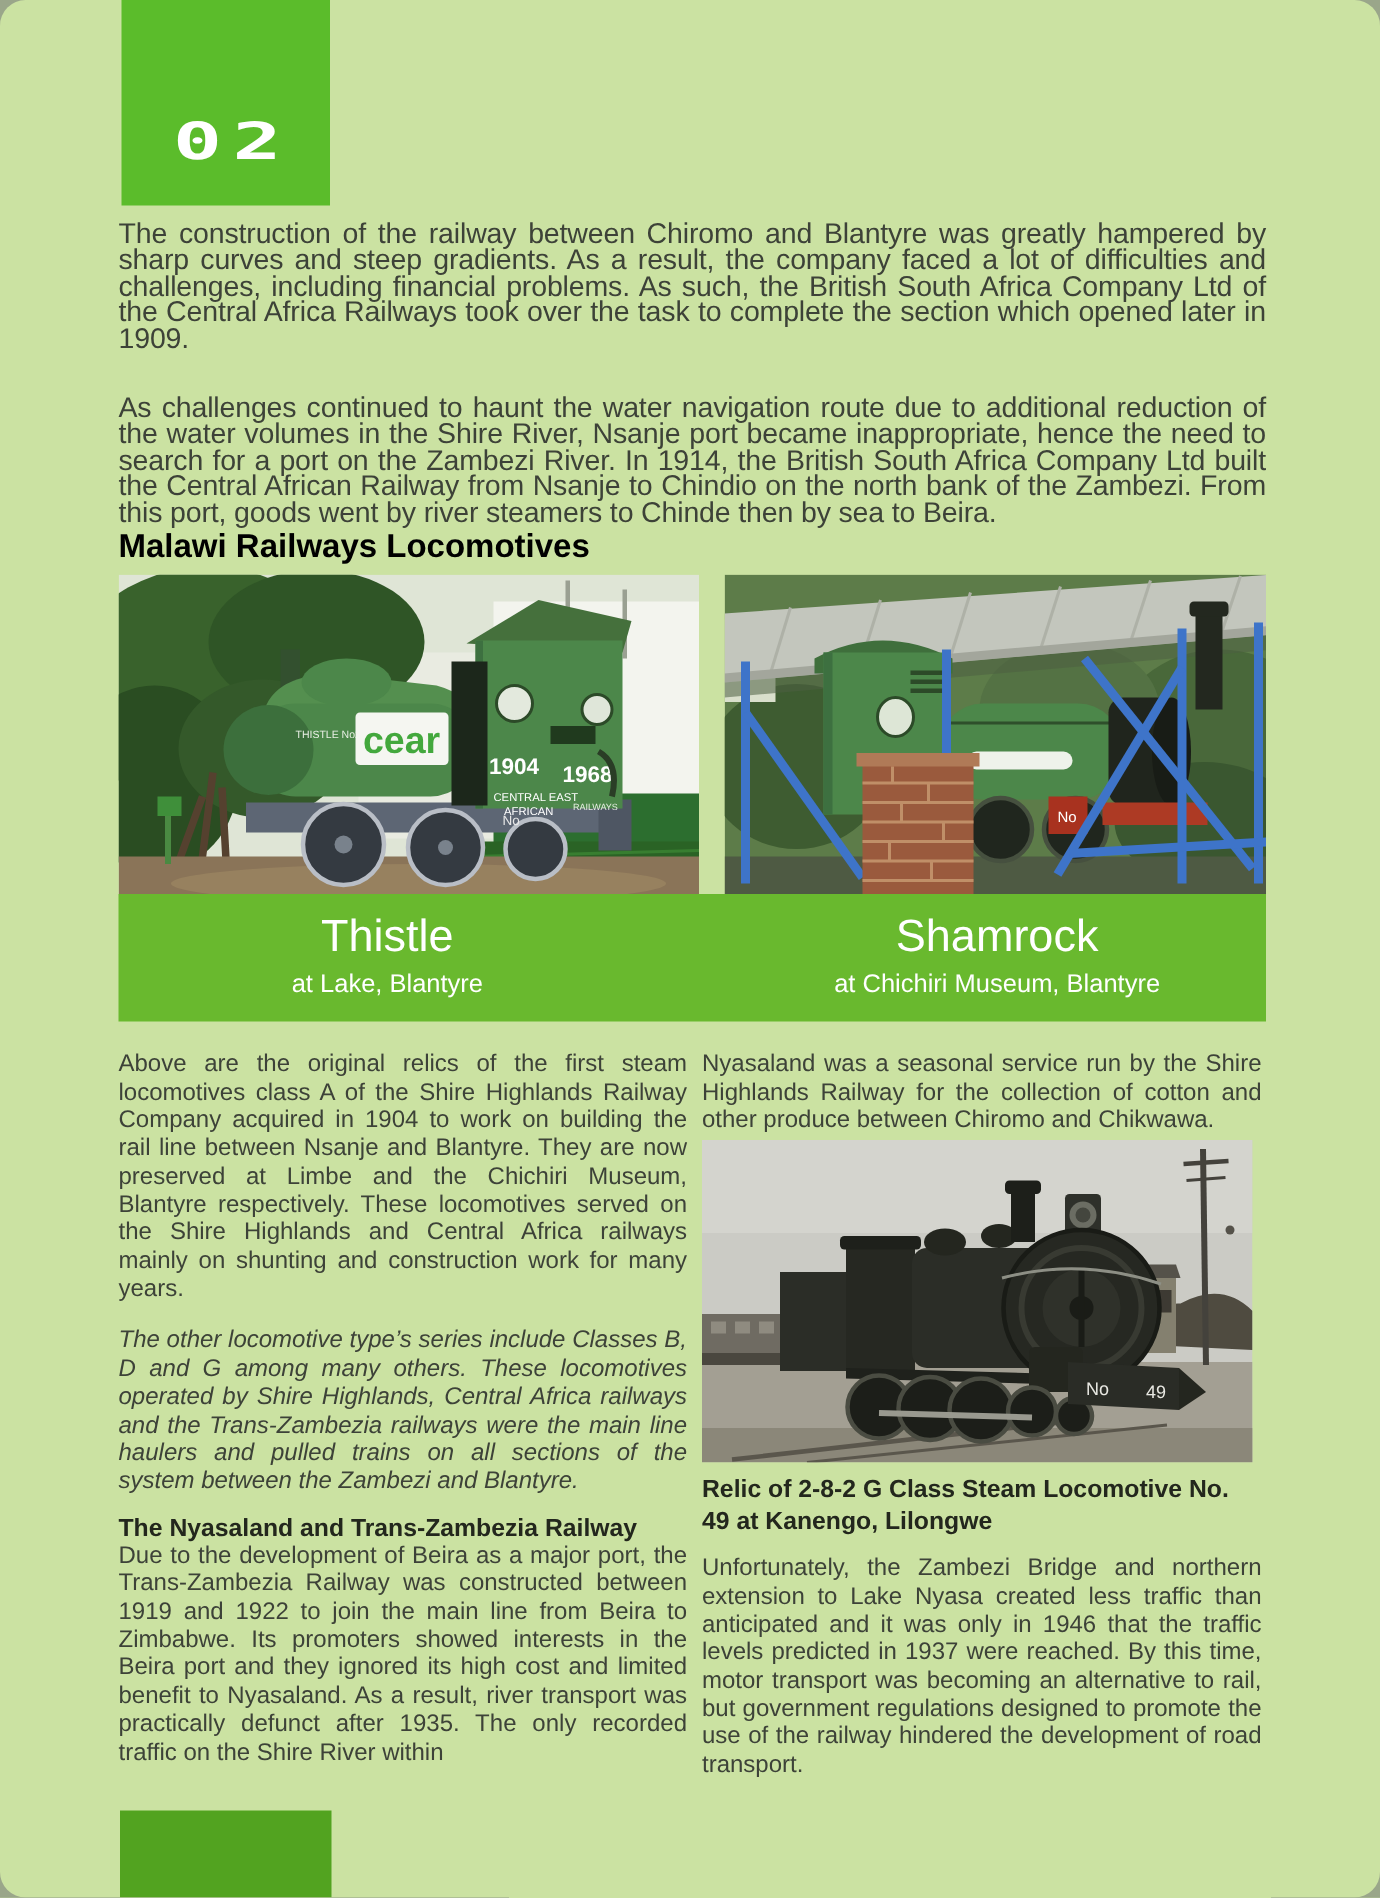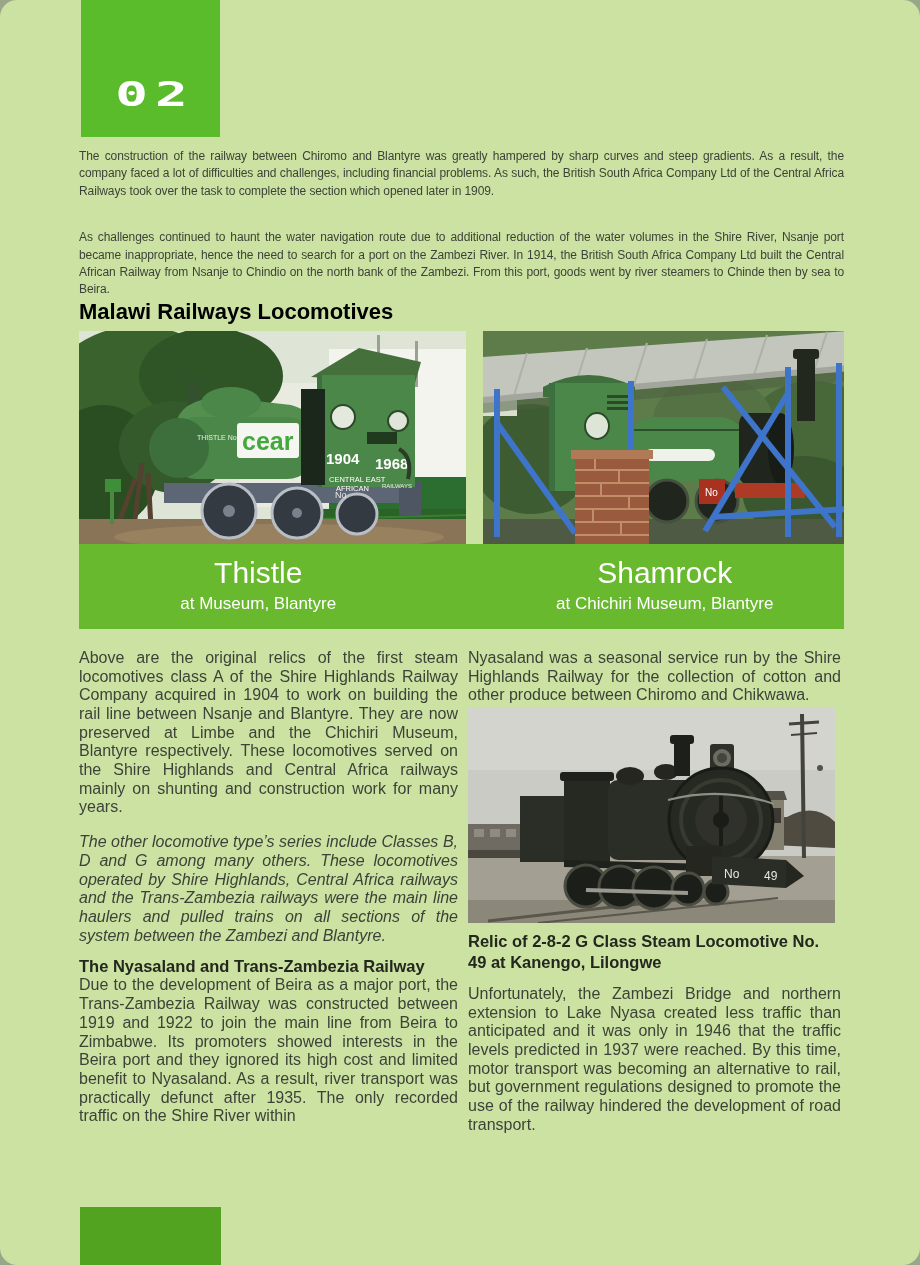--- a/index.html
+++ b/index.html
@@ -14,21 +14,21 @@
   .badge-top { left:81px; top:0; width:139px; height:137px; background:#5bbc2b; }
   .badge-bottom { left:80px; top:1207px; width:141px; height:58px; background:#52a320; }
   .badge-digits {
     position:absolute; left:50%; bottom:16px; transform:translateX(-44%) scale(1.18,0.74);
     font-family:"DejaVu Sans Mono","Liberation Mono",monospace;
     font-weight:bold; font-size:46px; letter-spacing:6px; color:#ffffff; white-space:nowrap;
   }
   .content { position:absolute; left:79px; top:0; width:765px; }
   p { margin:0; }
   .just { text-align:justify; }
-  .intro { font-size:12px; line-height:17.4px; letter-spacing:-0.1px; }
+  .intro { font-size:19px; line-height:17.4px; letter-spacing:-0.1px; }
   .intro-1 { margin-top:148px; }
   .intro-2 { margin-top:29px; }
   .sec-heading { margin:4px 0 0 0; font-size:22px; line-height:18px; font-weight:bold; color:#000000; }
   .photo-row { margin-top:10px; display:flex; gap:17px; }
   .photo { overflow:hidden; font-size:0; }
   .photo svg { display:block; }
   .photo text { font-family:"Liberation Sans","DejaVu Sans",sans-serif; }
   .caption-bar { display:flex; height:85px; background:#69b92e; color:#ffffff; text-align:center;gap:48px; }
   .caption-cell { flex:1; padding-top:12px; }
   .caption-title { font-size:30px; line-height:34px; font-weight:normal; }
@@ -189,21 +189,21 @@
             <line x1="110" y1="178" x2="110" y2="191"></line>
               <line x1="138" y1="191" x2="138" y2="204"></line>
           </g>
         </svg>
       </div>
     </div>
 
     <div class="caption-bar">
       <div class="caption-cell">
         <div class="caption-title">Thistle</div>
-        <div class="caption-sub">at Museum, Blantyre</div>
+        <div class="caption-sub">at Lake, Blantyre</div>
       </div>
       <div class="caption-cell">
         <div class="caption-title">Shamrock</div>
         <div class="caption-sub">at Chichiri Museum, Blantyre</div>
       </div>
     </div>
 
     <div class="columns">
 
       <div class="col-left">

